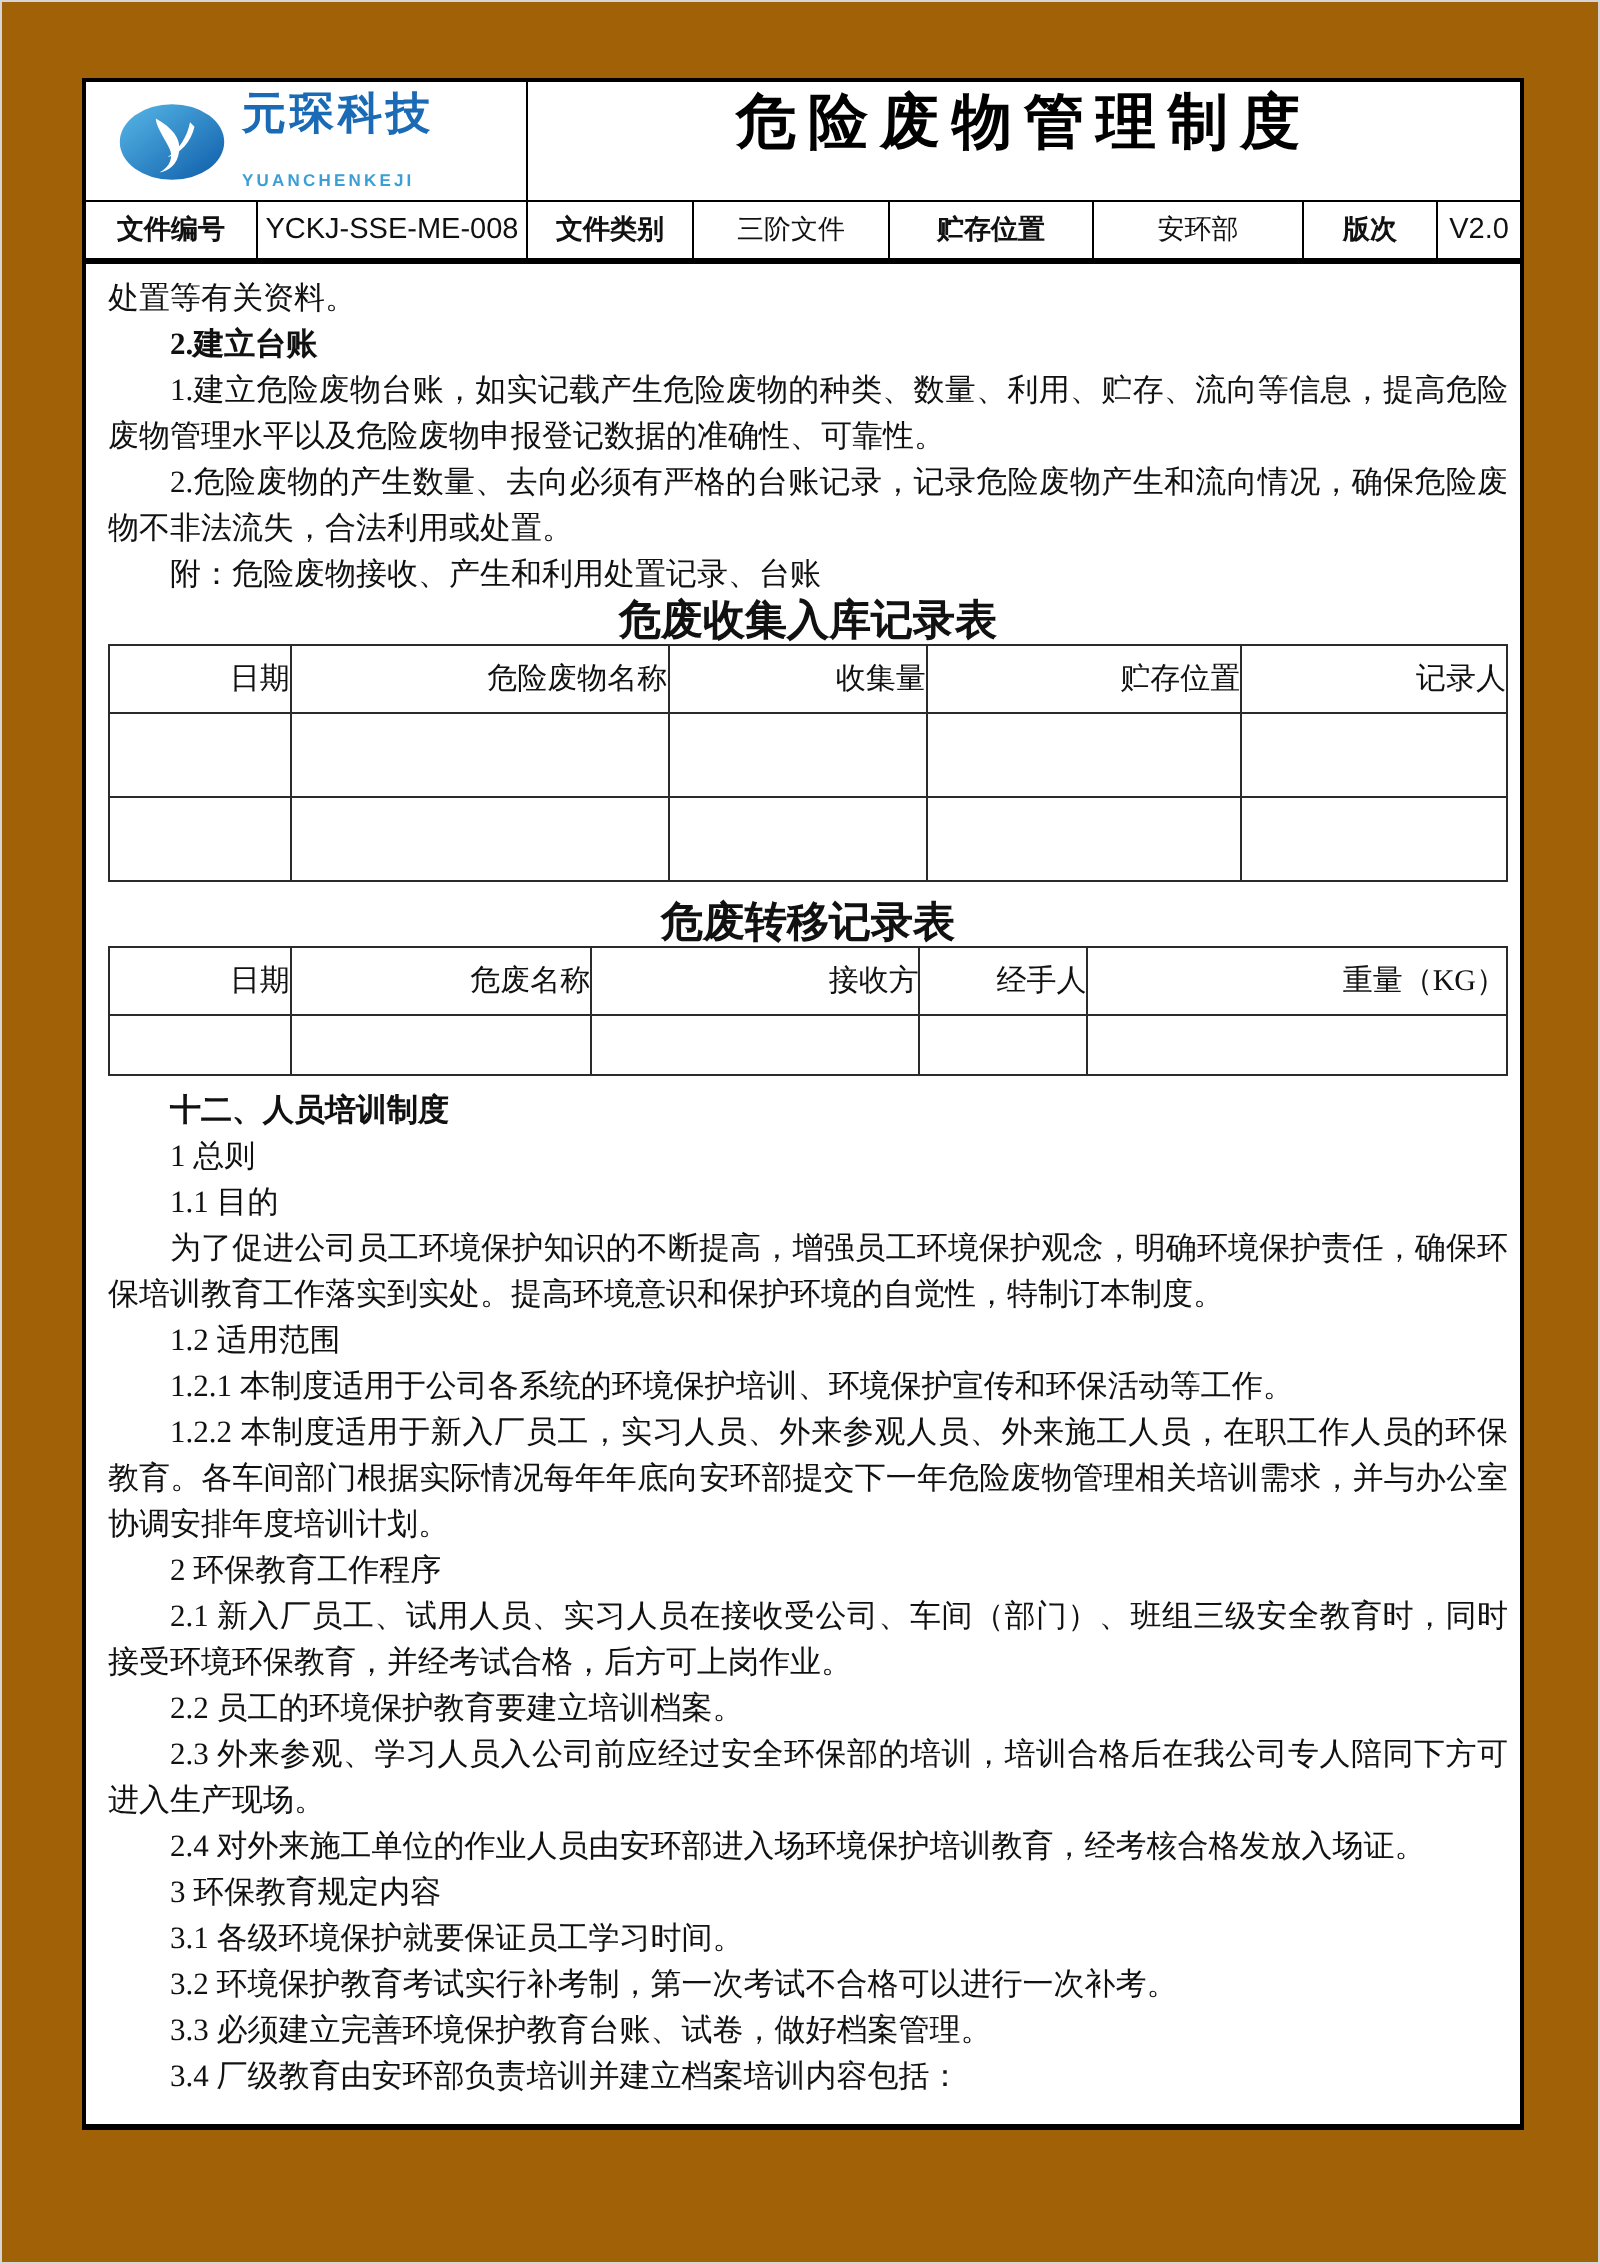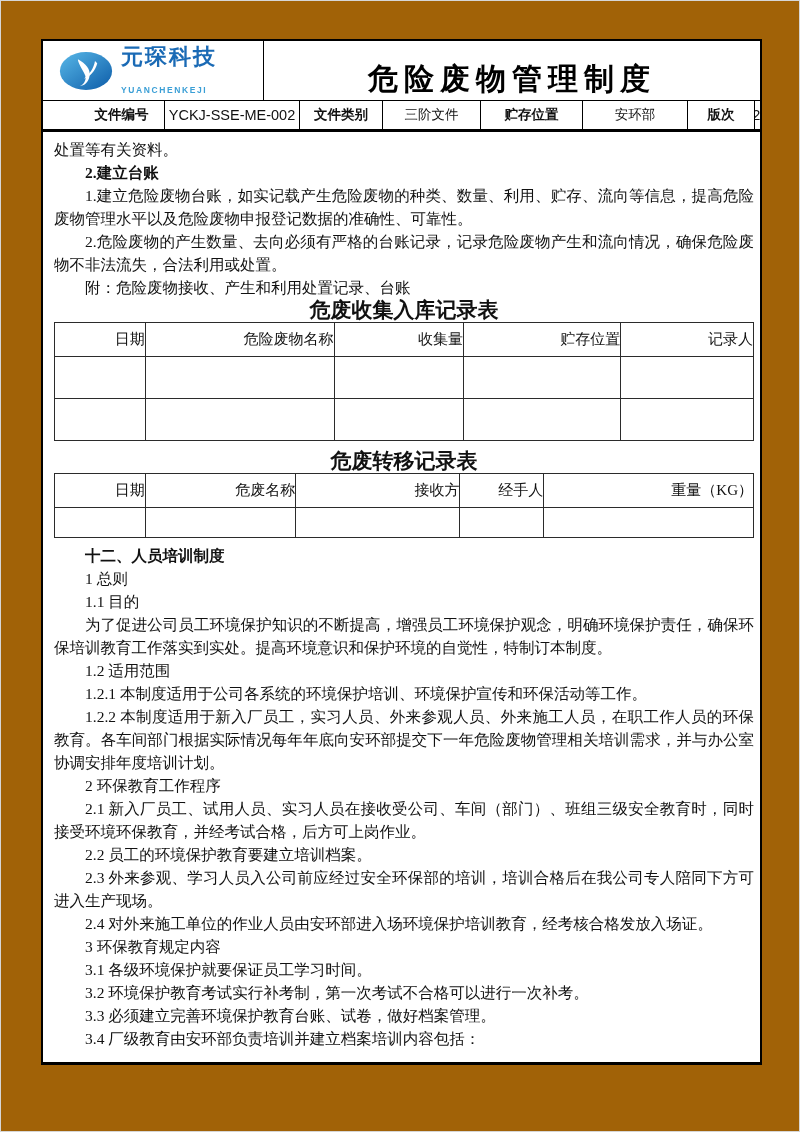--- a/index.html
+++ b/index.html
@@ -14,25 +14,25 @@
   
   .hdr-top { display:flex; height:60px; border-bottom:1px solid #000; }
   .logo-cell { width:221px; border-right:1px solid #000; display:flex; align-items:center;
                padding-left:16px; }
   .logo-mark { width:54px; height:40px; flex:0 0 auto; }
   .logo-text { margin-left:8px; line-height:1; }
   .logo-zh { font-family:"Liberation Sans","DejaVu Sans",sans-serif; font-weight:bold;
              font-size:22px; color:#1a6ab5; letter-spacing:2px; }
   .logo-en { font-family:"Liberation Sans","DejaVu Sans",sans-serif; font-weight:bold;
              font-size:8.5px; color:#3b9fd6; letter-spacing:1.6px; margin-top:18px; }
-  .title-cell { flex:1; display:flex; align-items:flex-end; justify-content:center; }
+  .title-cell { flex:1; display:flex; align-items:flex-start; justify-content:center; }
   .doc-title { font-size:30px; font-weight:bold; letter-spacing:6px; color:#000; }
 
   .meta-row { display:flex; height:31px; border-bottom:3px solid #000;
-              font-size:13.5px;padding-left:36px; }
+              font-size:13.5px; }
   .meta-cell { border-right:1px solid #000; display:flex; align-items:center;
                justify-content:center; overflow:hidden; white-space:nowrap; }
   .meta-cell:last-child { border-right:none;text-align:right; }
   .meta-label { font-weight:bold; }
   .meta-val-sans { font-family:"Liberation Sans","DejaVu Sans",sans-serif; font-size:14.5px; }
   .mw1{width:86px;} .mw2{width:135px;} .mw3{width:83px;} .mw4{width:98px;}
   .mw5{width:102px;} .mw6{width:105px;} .mw7{width:67px;} .mw8{flex:1;}
 
   
   .content { padding:6px 6px 0 11px; overflow:hidden; height:928px; }
@@ -76,21 +76,21 @@
           <div class="logo-en">YUANCHENKEJI</div>
         </div>
       </div>
       <div class="title-cell">
         <div class="doc-title">危险废物管理制度</div>
       </div>
     </div>
 
     <div class="meta-row">
       <div class="meta-cell meta-label mw1">文件编号</div>
-      <div class="meta-cell meta-val-sans mw2">YCKJ-SSE-ME-002</div>
+      <div class="meta-cell meta-val-sans mw2">YCKJ-SSE-ME-008</div>
       <div class="meta-cell meta-label mw3">文件类别</div>
       <div class="meta-cell mw4">三阶文件</div>
       <div class="meta-cell meta-label mw5">贮存位置</div>
       <div class="meta-cell mw6">安环部</div>
       <div class="meta-cell meta-label mw7">版次</div>
       <div class="meta-cell meta-val-sans mw8">V2.0</div>
     </div>
 
     <div class="content">
 

